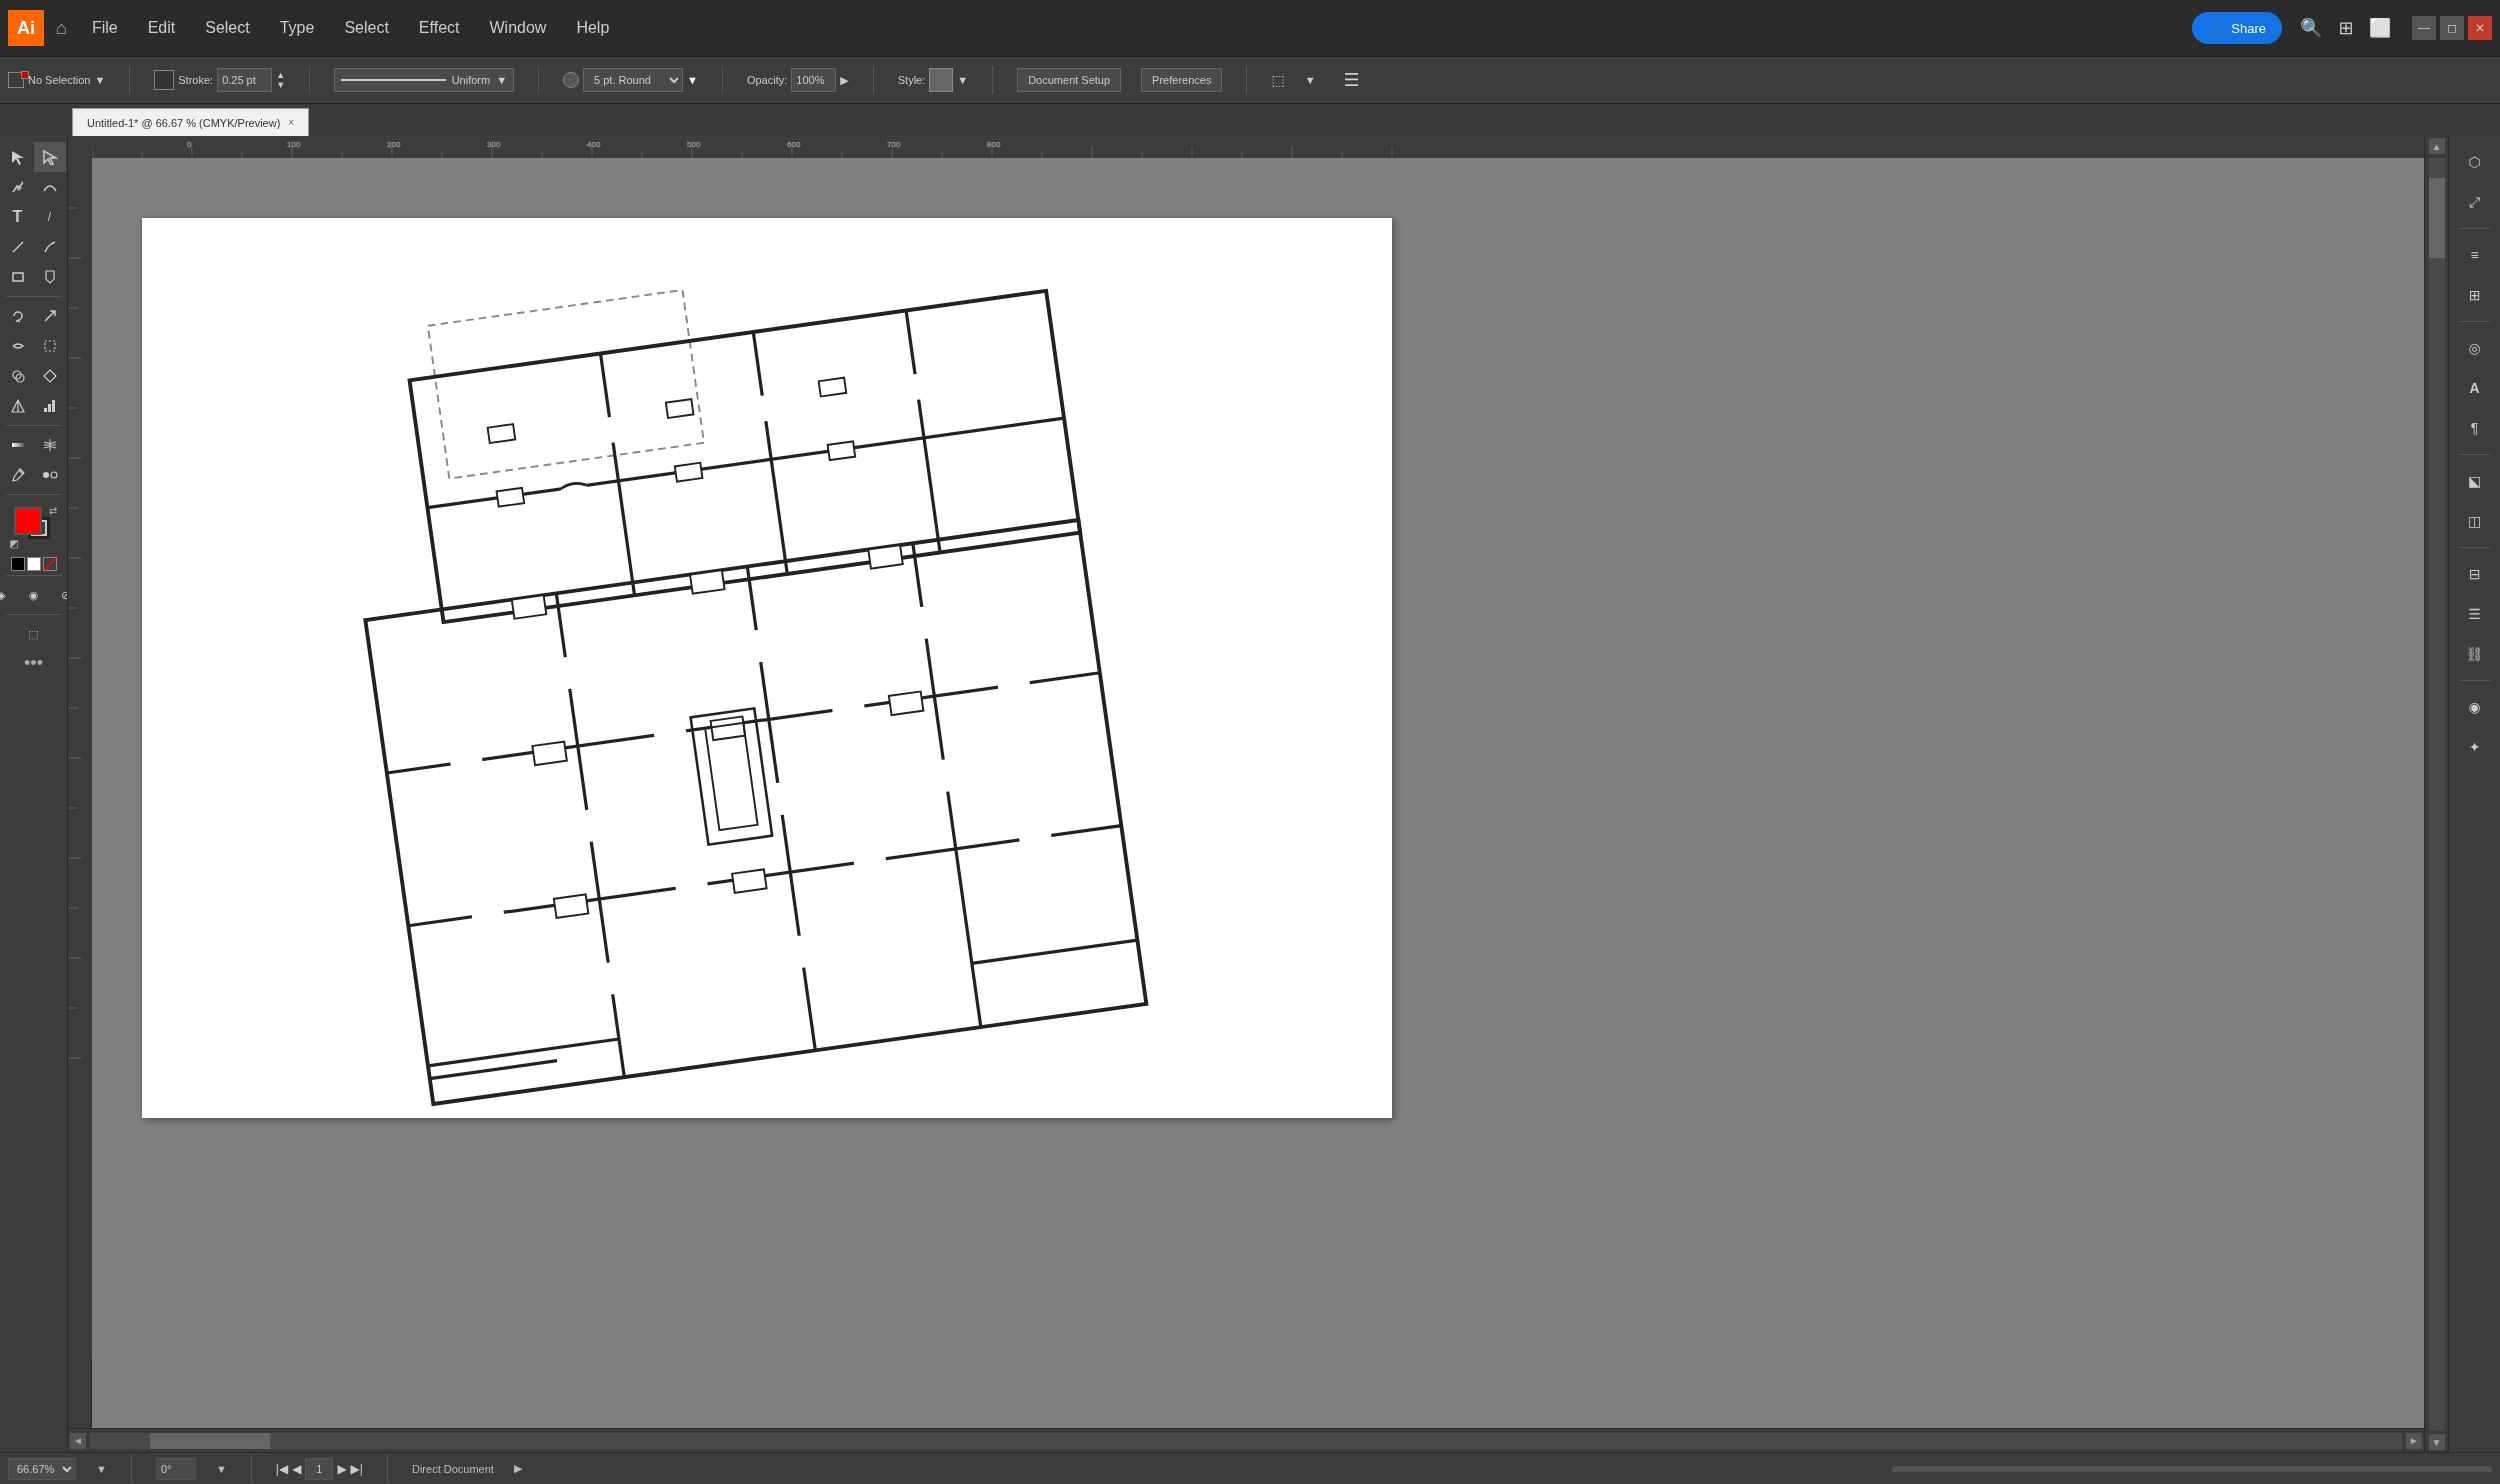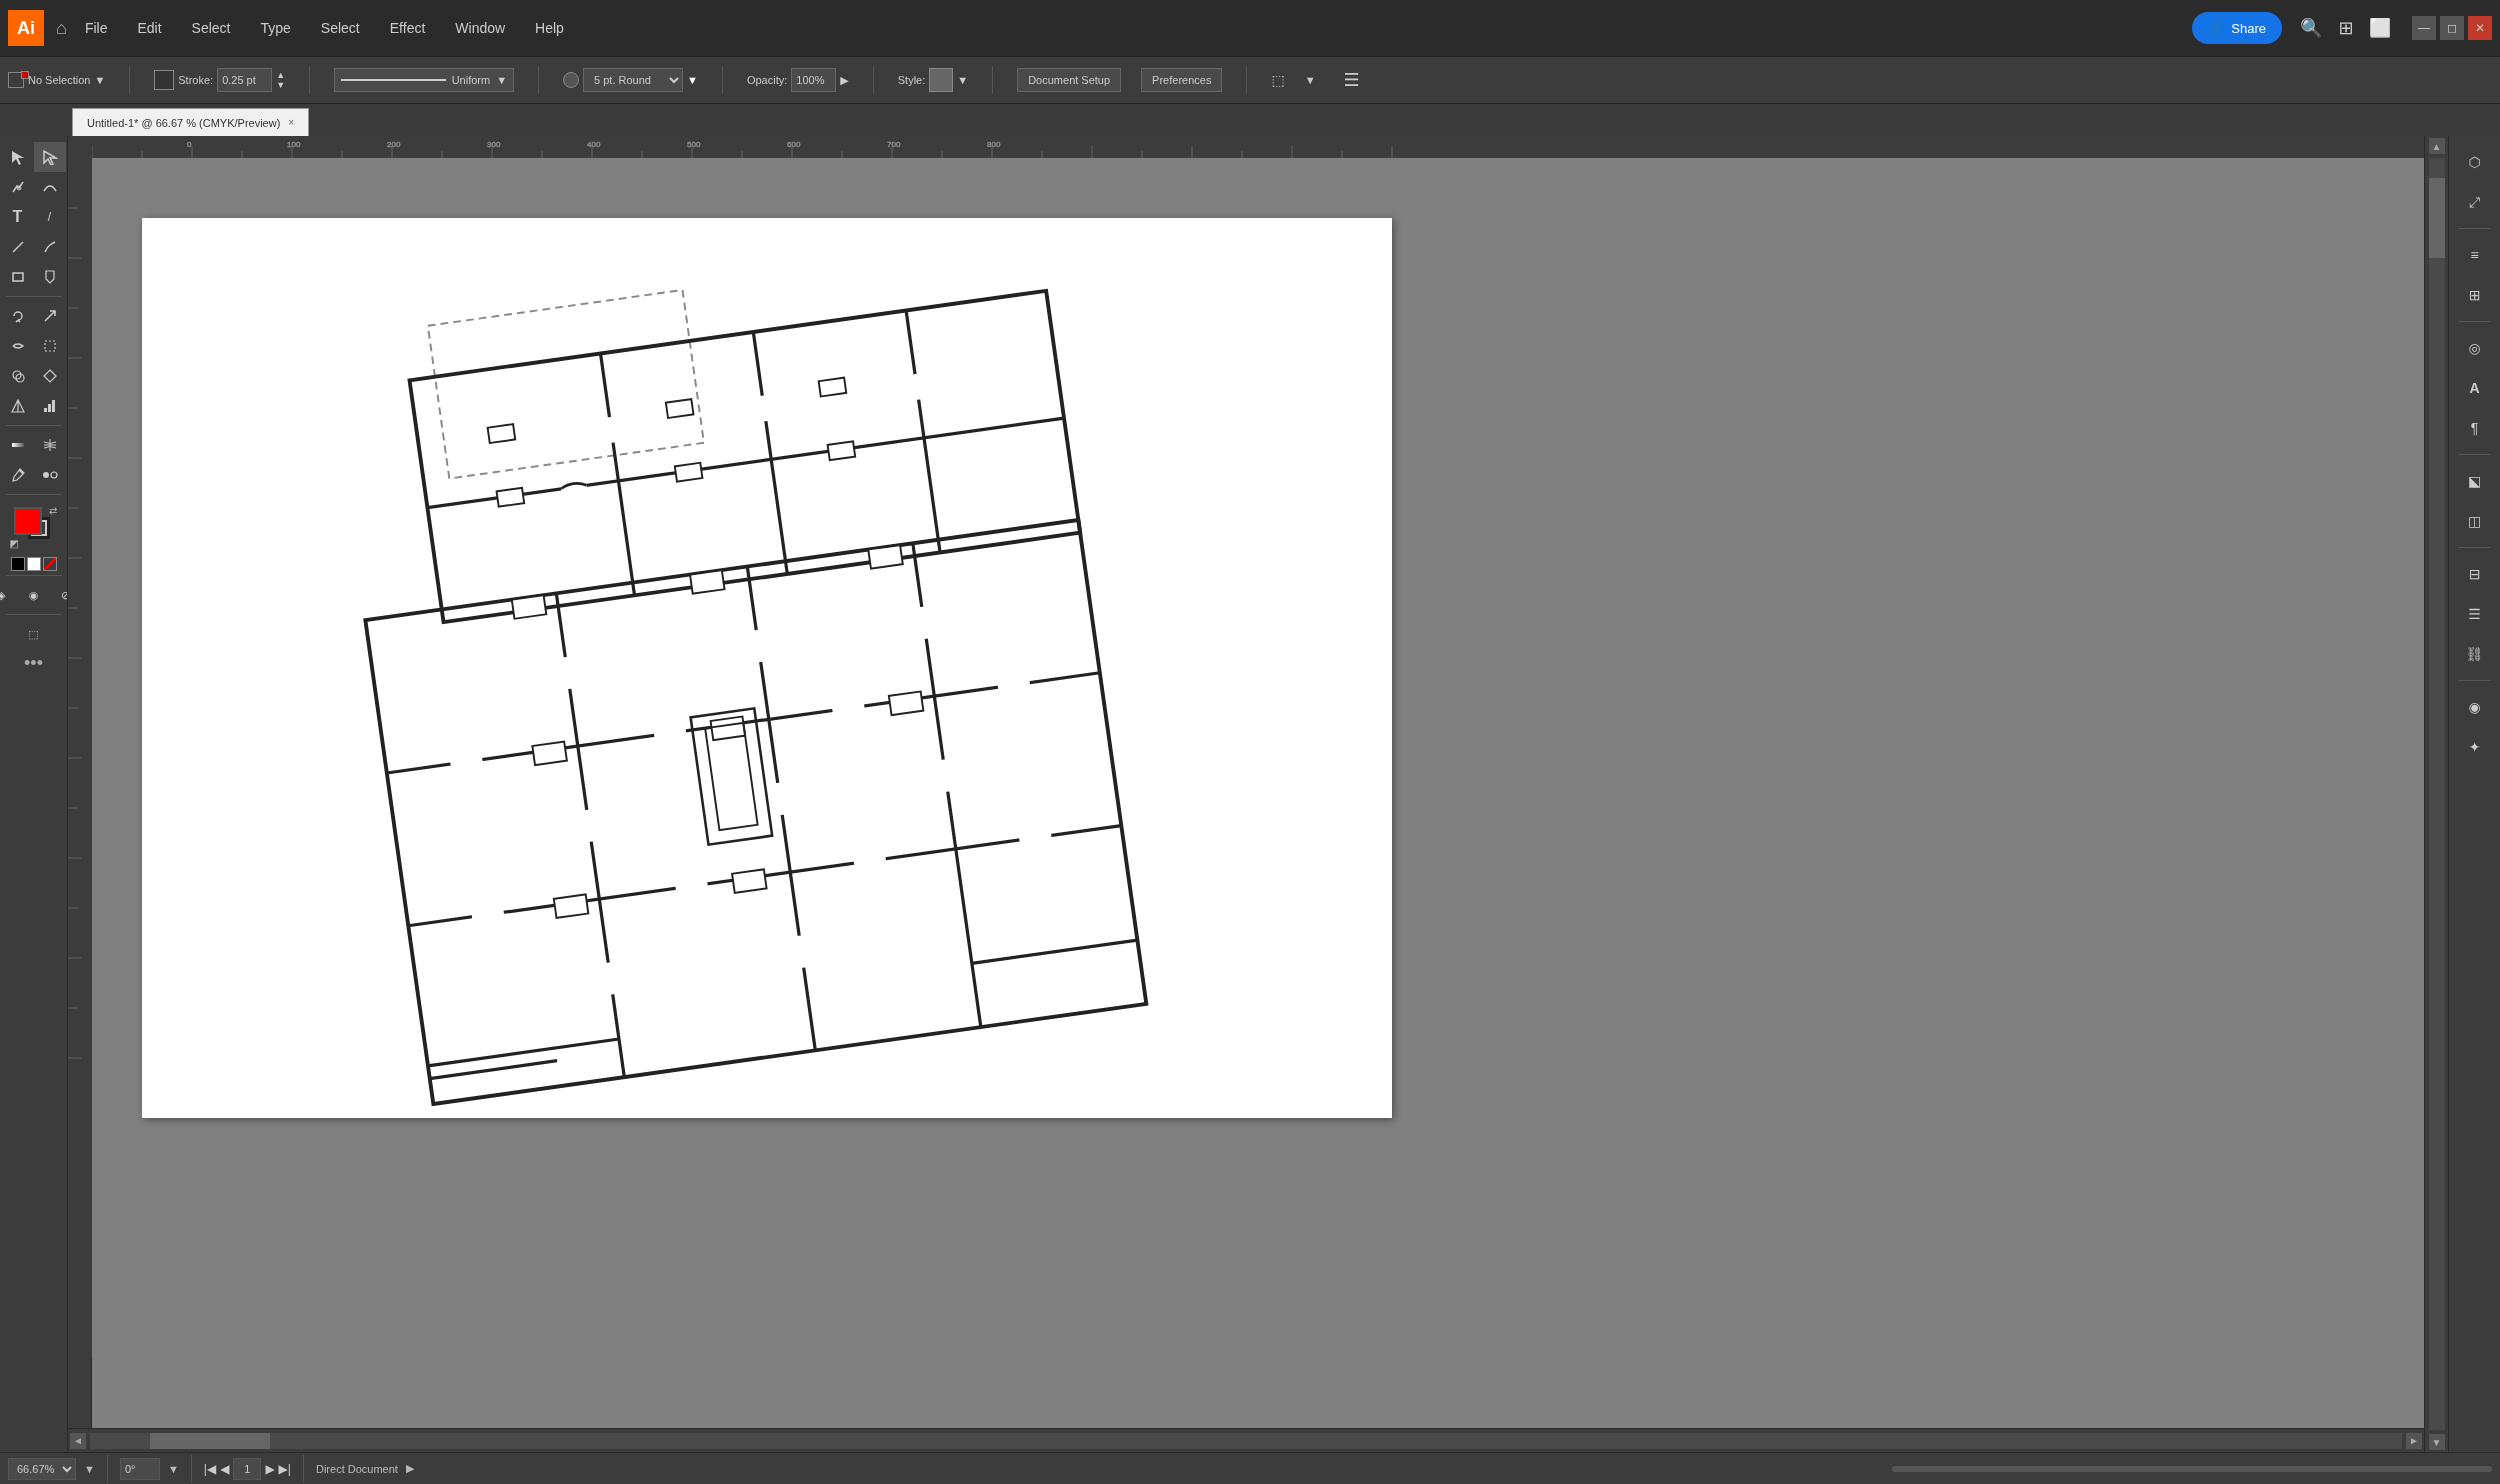--- a/index.html
+++ b/index.html
@@ -5,21 +5,21 @@
     * { margin: 0; padding: 0; box-sizing: border-box; }
     body { width: 2500px; height: 1484px; overflow: hidden; background: #535353; font-family: 'Arial', sans-serif; font-size: 11px; color: #fff; }
 
     
     #titlebar {
       width: 100%; height: 56px; background: #2b2b2b;
       display: flex; align-items: center; padding: 0 8px; gap: 8px;
       position: relative;
     }
     #titlebar .app-logo { width: 36px; height: 36px; background: #ff6600; display: flex; align-items: center; justify-content: center; font-size: 18px; font-weight: bold; color: white; }
-    #titlebar .menu-items { display: flex; gap: 18px; font-size: 14px; color: #ccc; }
+    #titlebar .menu-items { display: flex; gap: 18px; font-size: 16px; color: #ccc; margin-left: 7px; }
     #titlebar .menu-item { cursor: pointer; padding: 4px 6px; }
     .title-spacer { flex: 1; }
     #share-btn { background: #1473e6; color: white; border: none; padding: 8px 16px; border-radius: 20px; font-size: 13px; cursor: pointer; display: flex; align-items: center; gap: 6px; }
     .win-controls { display: flex; gap: 4px; margin-left: 12px; }
     .win-btn { width: 24px; height: 24px; background: #555; border: none; color: #ccc; cursor: pointer; font-size: 12px; display: flex; align-items: center; justify-content: center; }
 
     
     #toolbar {
       width: 100%; height: 48px; background: #3c3c3c;
       display: flex; align-items: center; padding: 0 8px; gap: 20px; border-top: 1px solid #222; border-bottom: 1px solid #222;
@@ -561,21 +561,21 @@
     <div class="right-sep"></div>
     <button class="right-btn" title="Layers" style="font-size:14px;">⊟</button>
     <button class="right-btn" title="Properties" style="font-size:14px;">☰</button>
     <button class="right-btn" title="Links" style="font-size:14px;">⛓</button>
     <div class="right-sep"></div>
     <button class="right-btn" title="Color" style="font-size:14px;">◉</button>
     <button class="right-btn" title="Swatches" style="font-size:14px;">✦</button>
   </div>
 </div>
 
-<div id="statusbar" style="position:absolute; bottom:0; left:0; width:100%; height:32px; background:#3c3c3c; border-top:1px solid #2a2a2a; display:flex; padding:0 8px; gap:8px; font-size:11px; color:#bbb;">
+<div id="statusbar" style="position:absolute; bottom:0; left:0; width:100%; height:32px; background:#3c3c3c; border-top:1px solid #2a2a2a; display:flex; padding:0 8px; gap:20px; font-size:11px; color:#bbb;">
   <select class="status-select">
     <option>66.67%</option>
     <option>50%</option>
     <option>75%</option>
     <option>100%</option>
   </select>
   <span style="cursor:pointer;">▼</span>
   <div class="toolbar-sep"></div>
   <input class="status-input" value="0°" style="width: 40px;">
   <span style="cursor:pointer;">▼</span>

